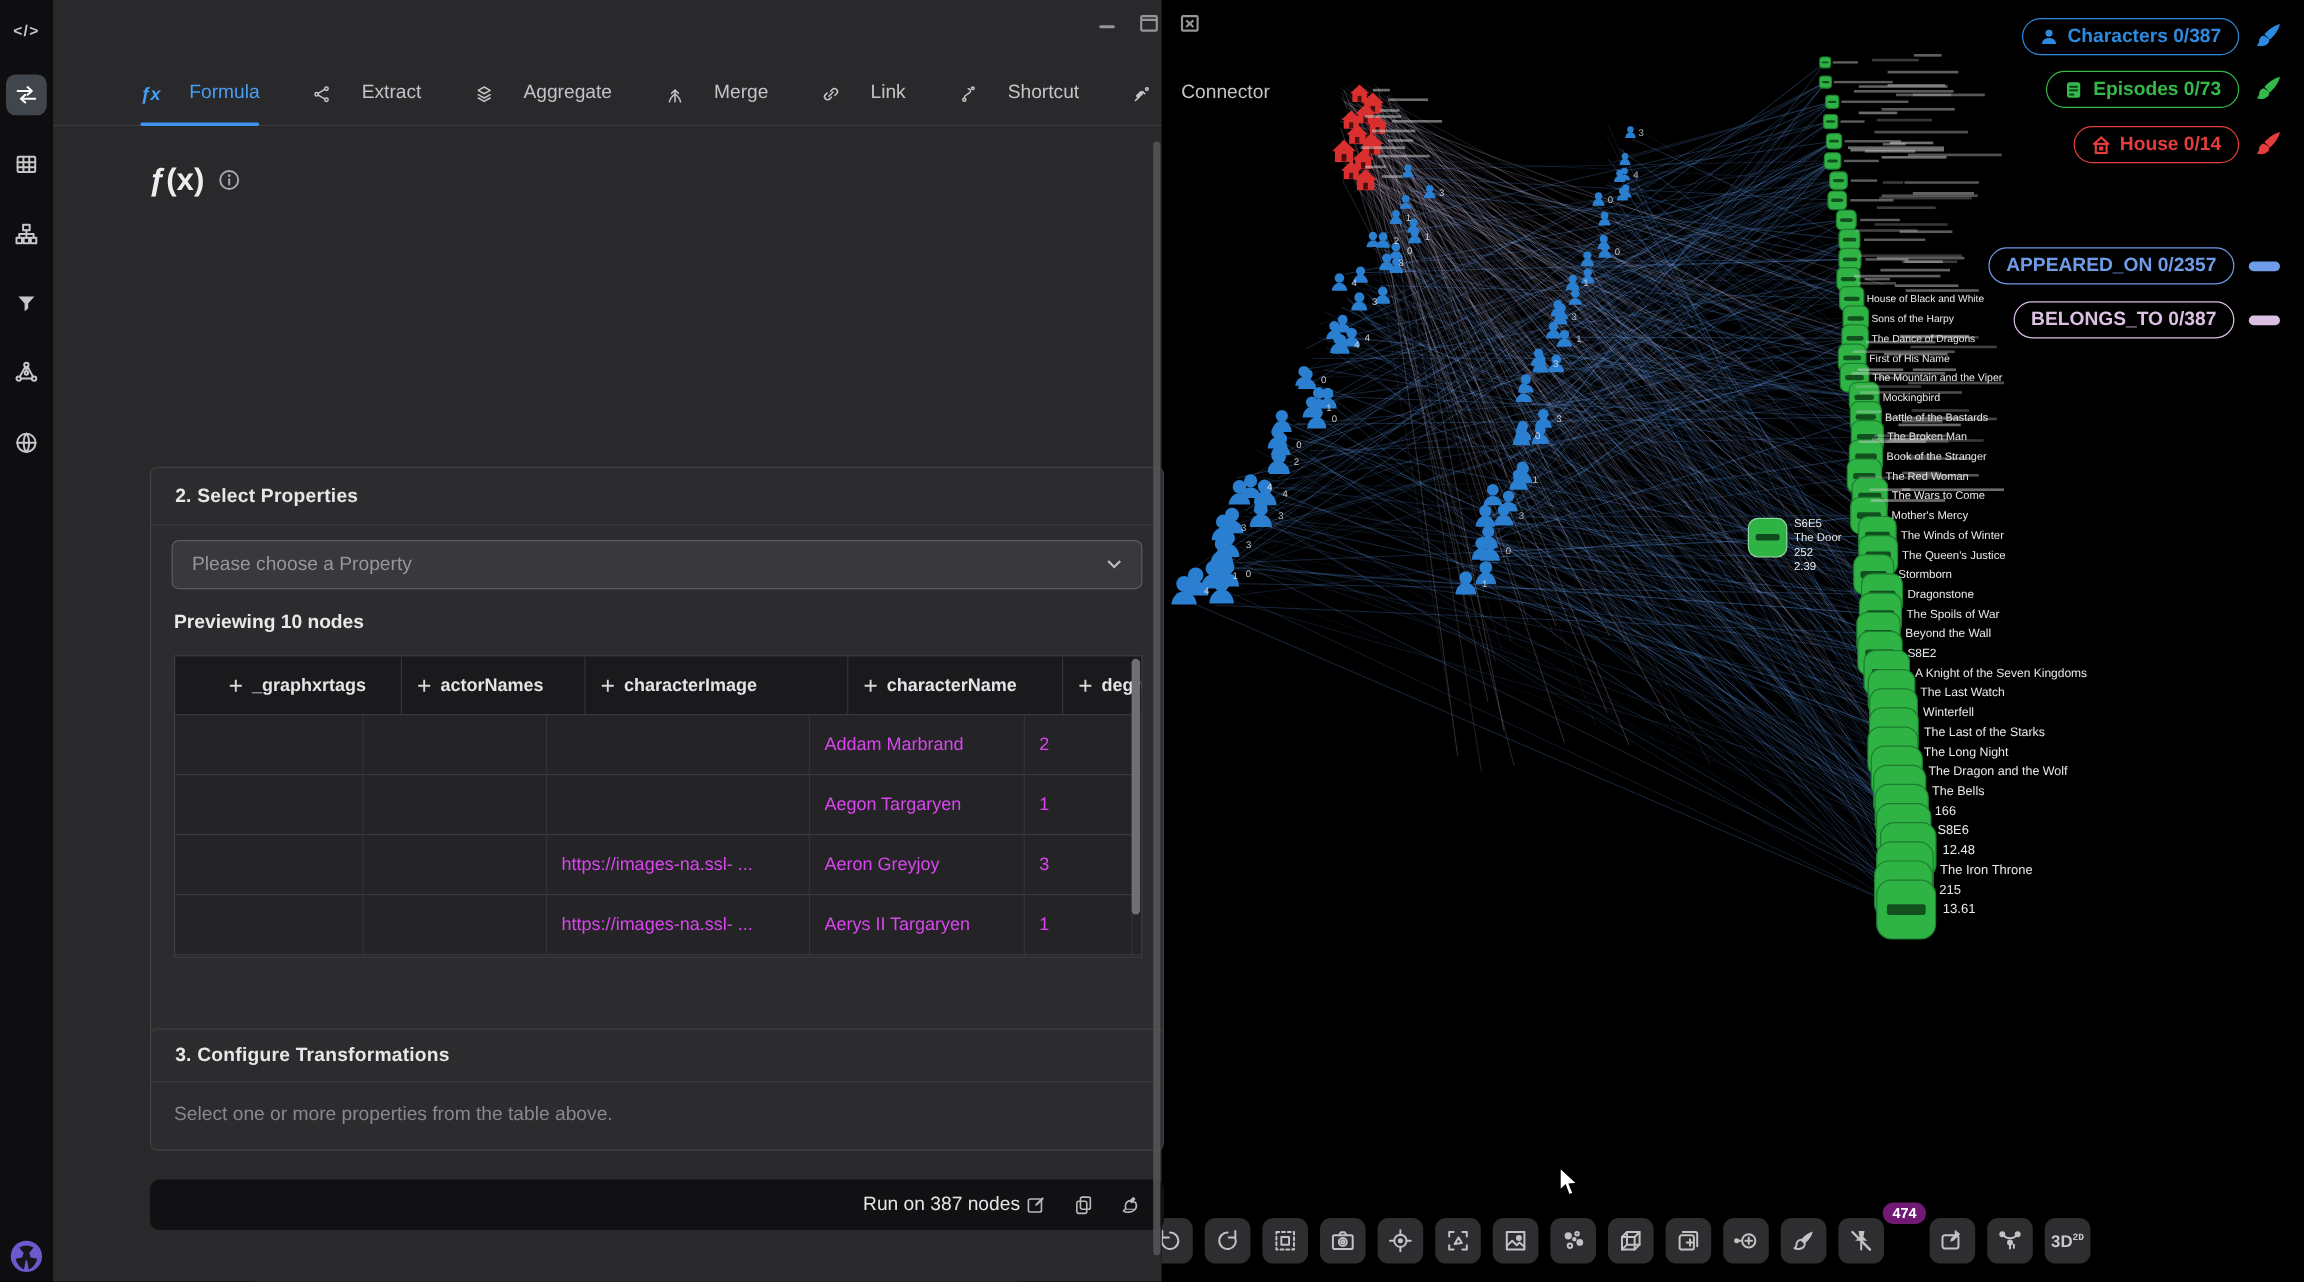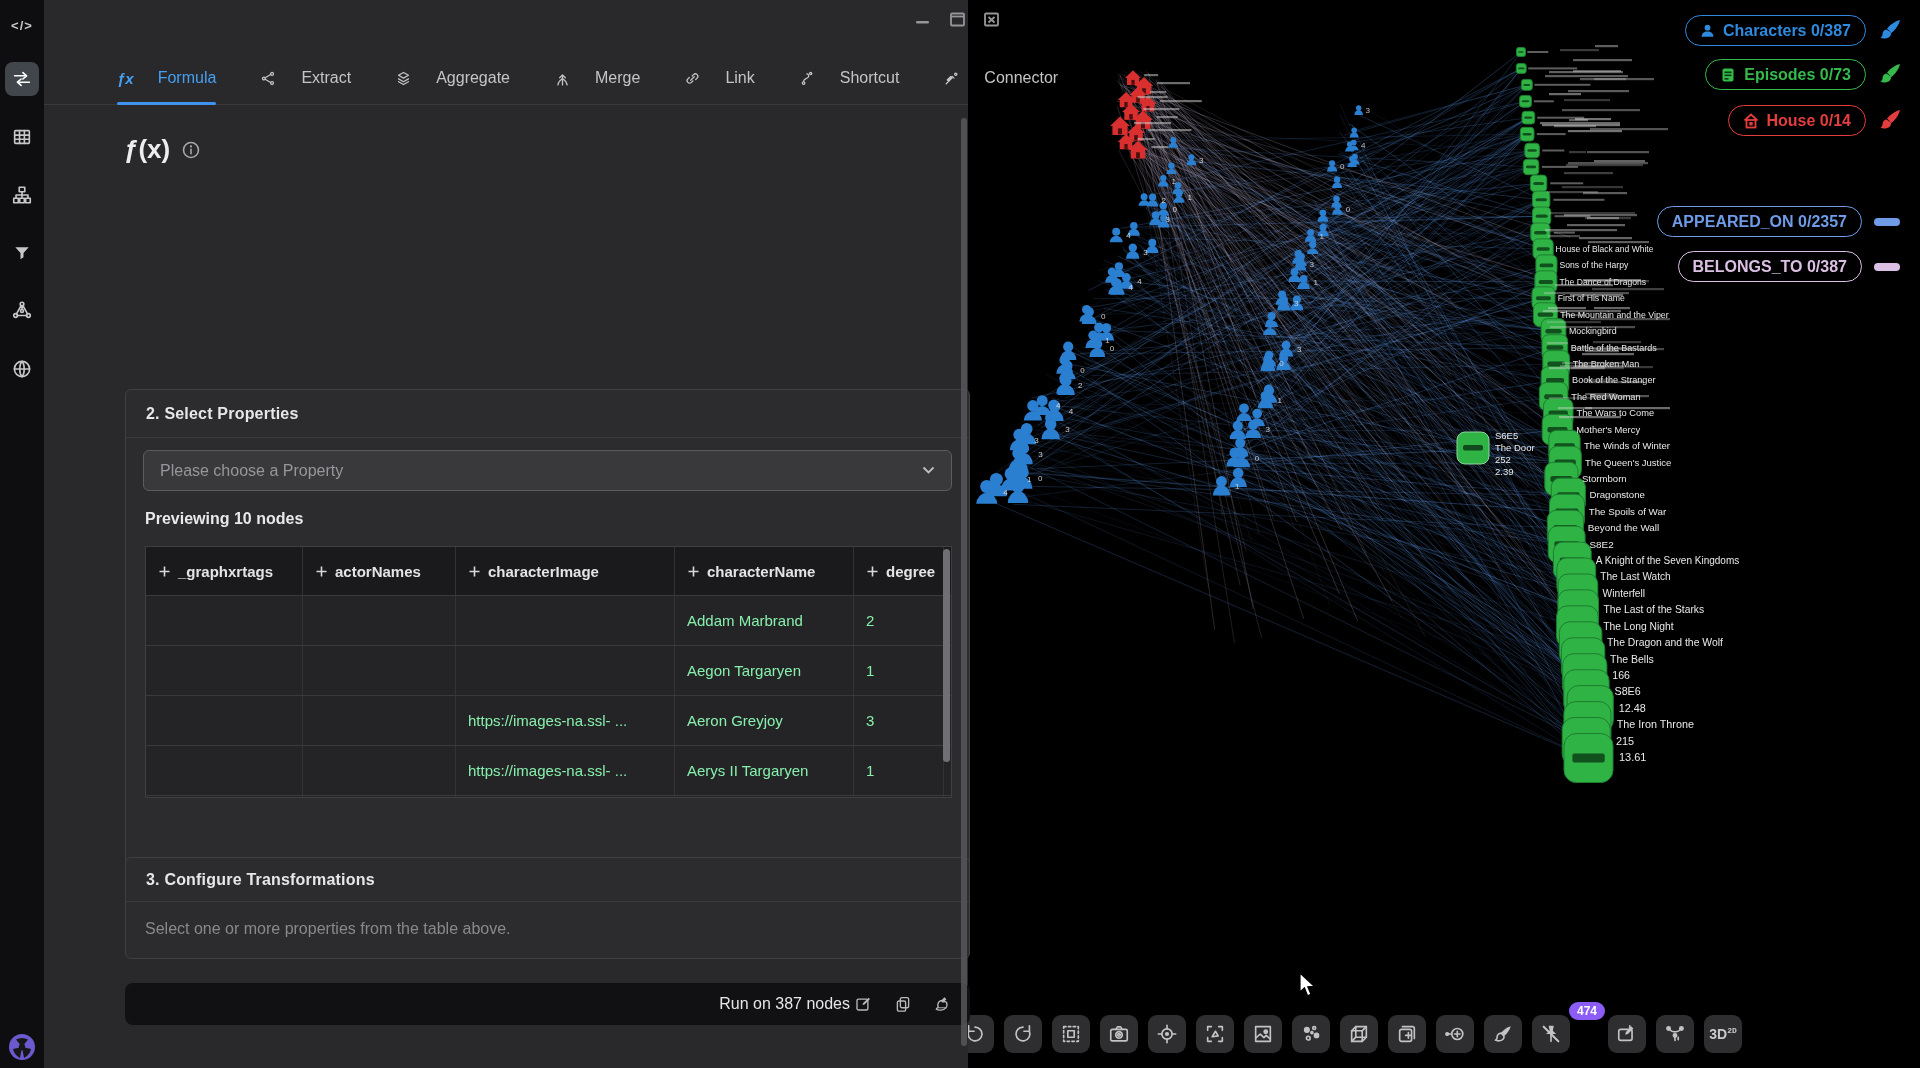--- a/index.html
+++ b/index.html
@@ -43,25 +43,25 @@
     border-radius:6px; display:flex; align-items:center; cursor:pointer; }
   .dd-chevron { position:absolute; right:16px; }
   .dd-label { color:#e8e8ea; font-size:15px; }
   .dd-placeholder { color:#97979b; font-size:16px; padding-left:16px; }
   .avatar { width:22px; height:22px; border-radius:50%; background:#1f78d1; margin:0 10px 0 16px;
     display:flex; align-items:center; justify-content:center; }
 
   #preview-label { position:absolute; left:19px; top:120px; color:#e9e9eb; font-size:16px; font-weight:bold; }
 
   #table { position:absolute; left:19px; top:156px; width:807px; height:252px; border:1px solid #3f3f42; overflow:hidden; background:#242426; }
-  .t-head { display:flex; height:48px; background:#1a1a1c; }
+  .t-head { display:flex; height:48px; background:#1a1a1c;padding-left:32px; }
   .t-hcell { display:flex; align-items:center; gap:7px; padding-left:12px; color:#e4e4e6; font-size:15px; font-weight:bold;
     border-right:1px solid #333336; overflow:hidden; white-space:nowrap; cursor:pointer; flex:0 0 auto; }
   .t-row { display:flex; height:50px; border-top:1px solid #3a3a3d; }
-  .t-cell { display:flex; align-items:center; padding-left:12px; color:#86efac; font-size:15px; border-right:1px solid #333336;
+  .t-cell { display:flex; align-items:center; padding-left:12px; color:#d946ef; font-size:15px; border-right:1px solid #333336;
     overflow:hidden; white-space:nowrap; flex:0 0 auto;text-align:center; }
   #table-scroll { position:absolute; right:1px; top:2px; width:7px; height:213px; background:#6f6f74; border-radius:4px; }
 
   #hint { position:absolute; left:19px; top:62px; color:#89898d; font-size:16px; }
 
   #run-bar { position:absolute; left:81px; top:983px; width:845px; height:42px; background:#111113; border-radius:8px;
     display:flex; align-items:center; cursor:pointer; }
   #run-label { position:absolute; left:0; right:120px; text-align:right; color:#e6e6e8; font-size:16px; }
   #run-icons { position:absolute; right:18px; display:flex; gap:22px; color:#b9b9bc; }
   #run-icons span { cursor:pointer; display:flex; }
@@ -73,21 +73,21 @@
   #gsvg { position:absolute; left:0; top:0; }
 
   .pill { position:absolute; height:31px; border-radius:17px; display:flex; align-items:center; gap:8px;
     padding:0 14px; font-size:16px; font-weight:bold; background:rgba(0,0,0,.25); cursor:pointer; white-space:nowrap; }
   .pill svg { display:block; }
   .legend-brush { position:absolute; cursor:pointer; }
   .legend-dash { position:absolute; width:26px; height:8px; border-radius:4px; cursor:pointer; }
 
   #toolbar .tool { position:absolute; top:1015px; width:38px; height:38px; border-radius:9px; background:#2e2e30;
     color:#c3c3c6; display:flex; align-items:center; justify-content:center; cursor:pointer; }
-  #pin-badge { position:absolute; left:601px; top:1002px; background:#8b5cf6; color:#fff; font-size:12px; font-weight:bold;
+  #pin-badge { position:absolute; left:601px; top:1002px; background:#701a75; color:#fff; font-size:12px; font-weight:bold;
     padding:2px 8px; border-radius:10px; z-index:3; }
   .tool-3d { font-weight:bold; font-size:14px; color:#c9c9cc; }
   .tool-3d sup { font-size:8px;font-family:Liberation Mono, monospace; }
 
   #cursor { position:absolute; left:330px; top:972px; z-index:9; }
 </style>
 </head>
 <body>
 
 <div id="rail">

